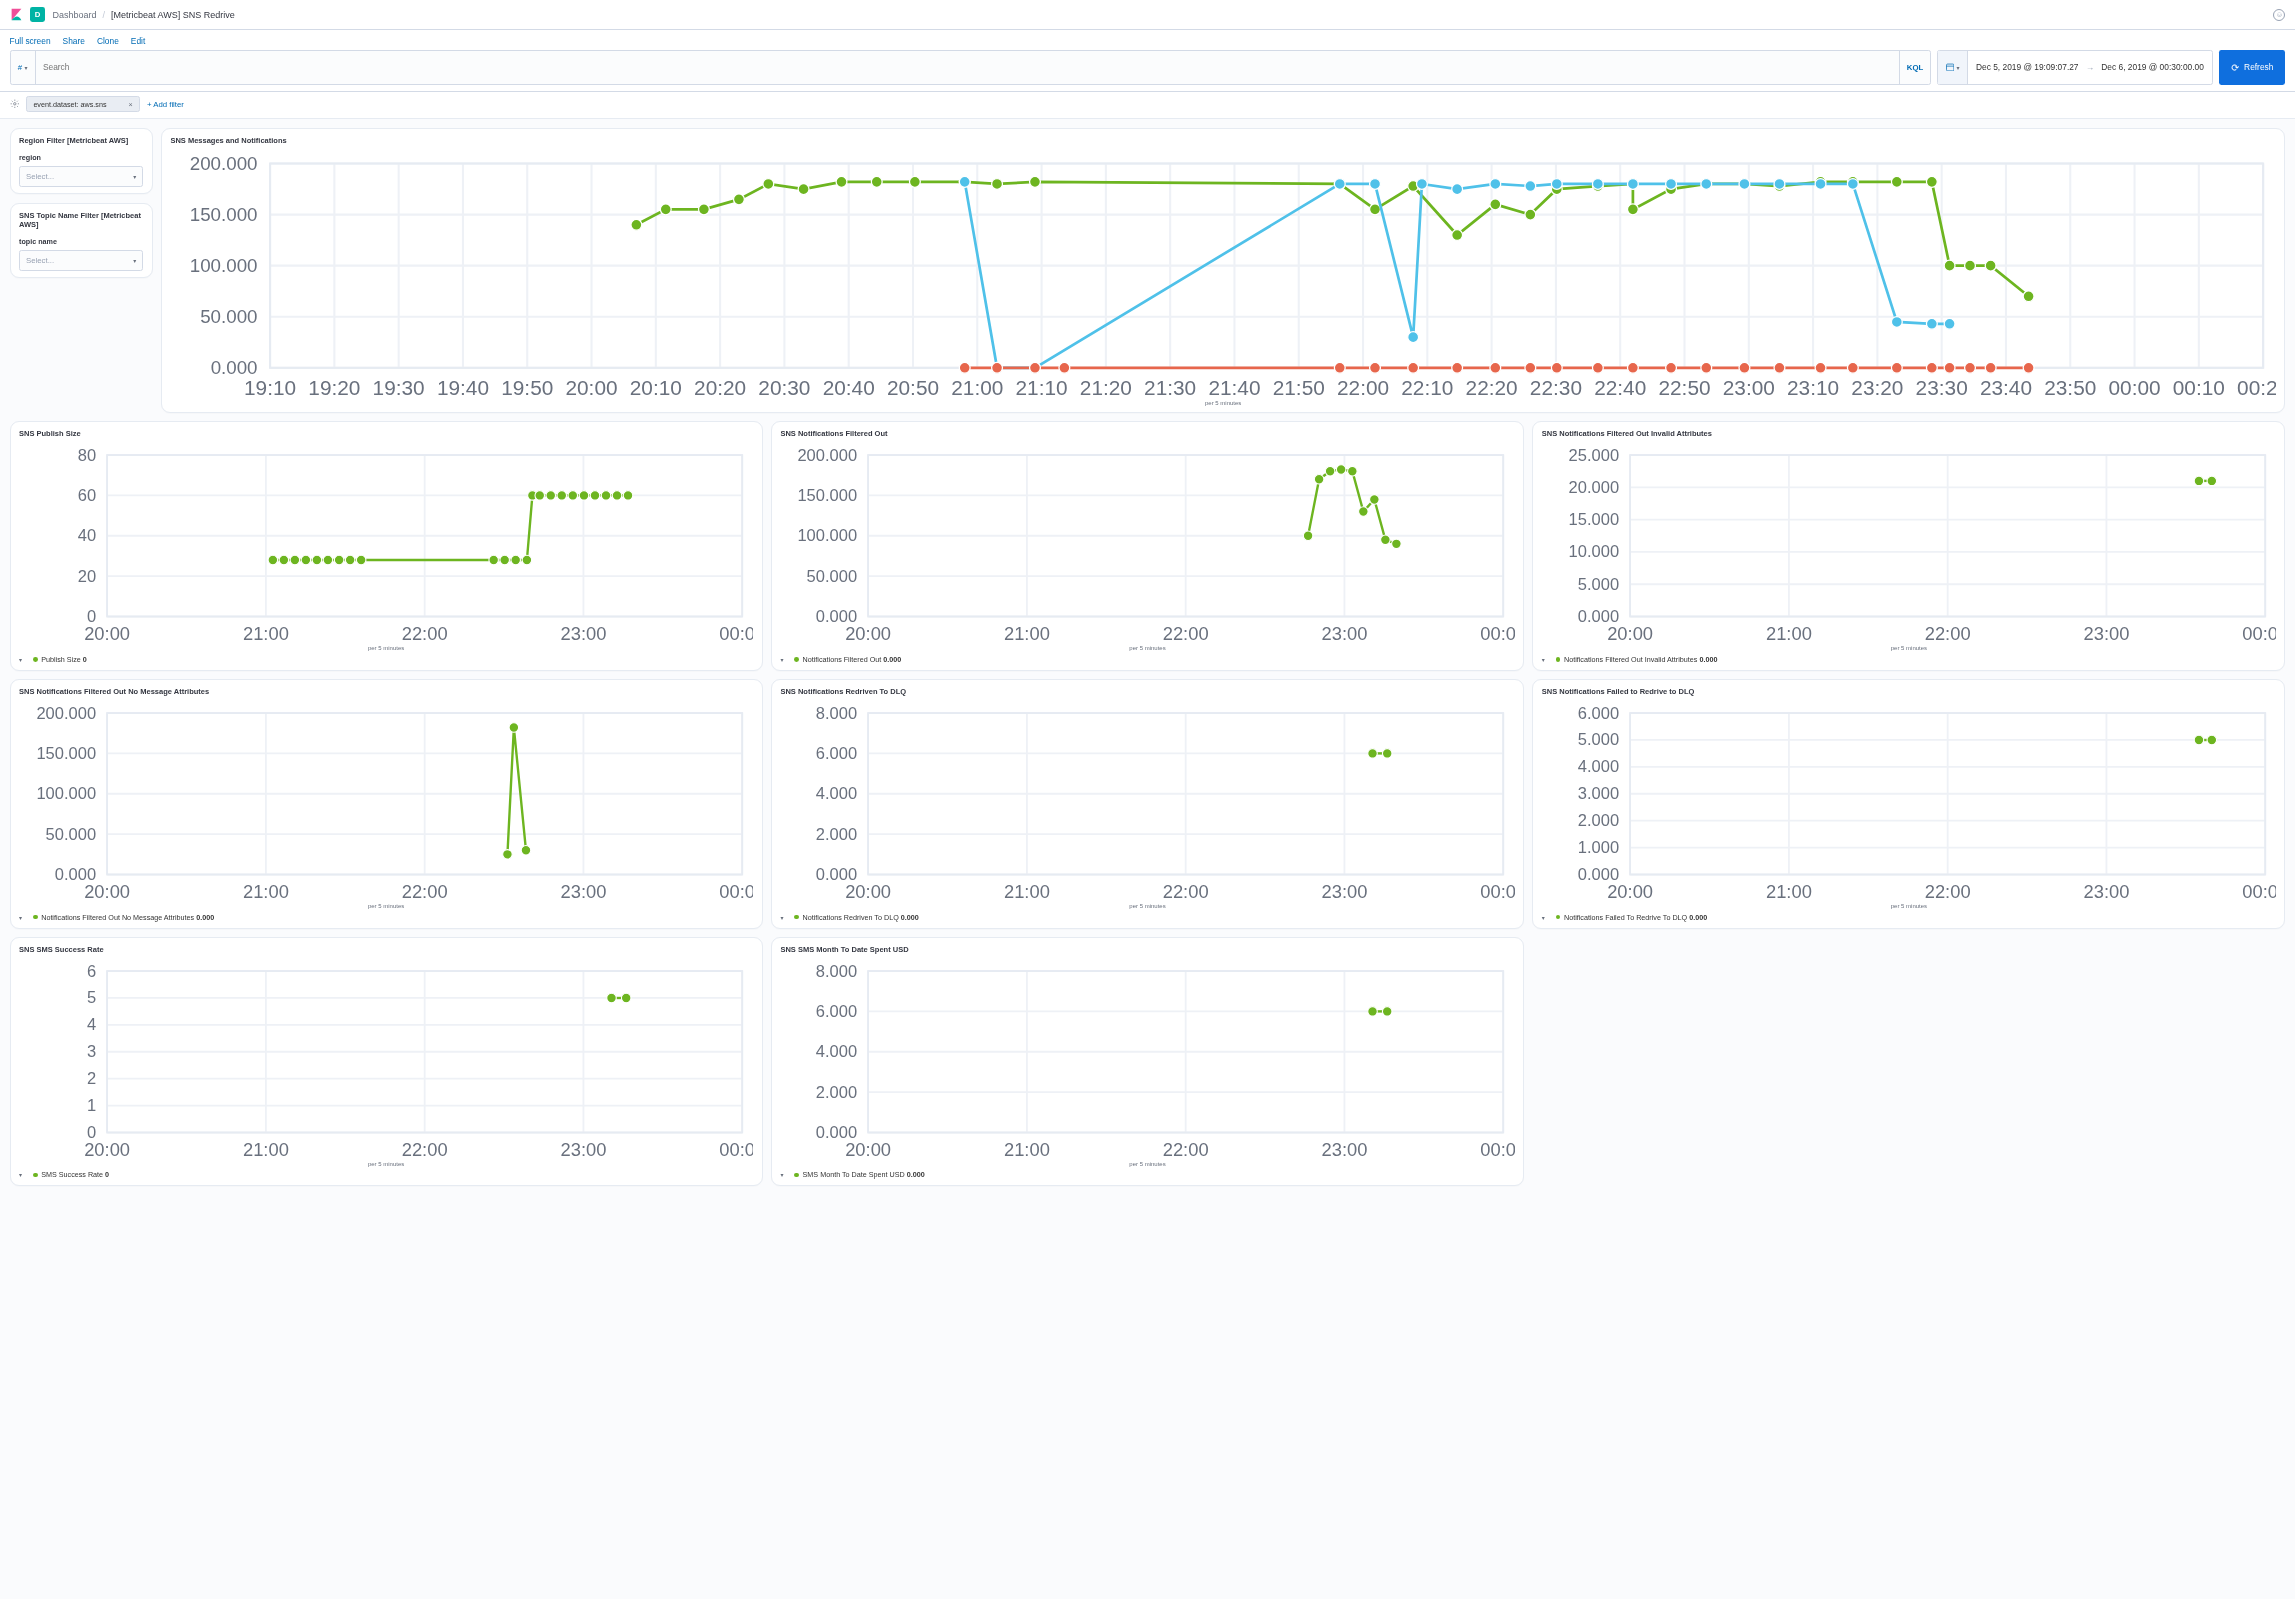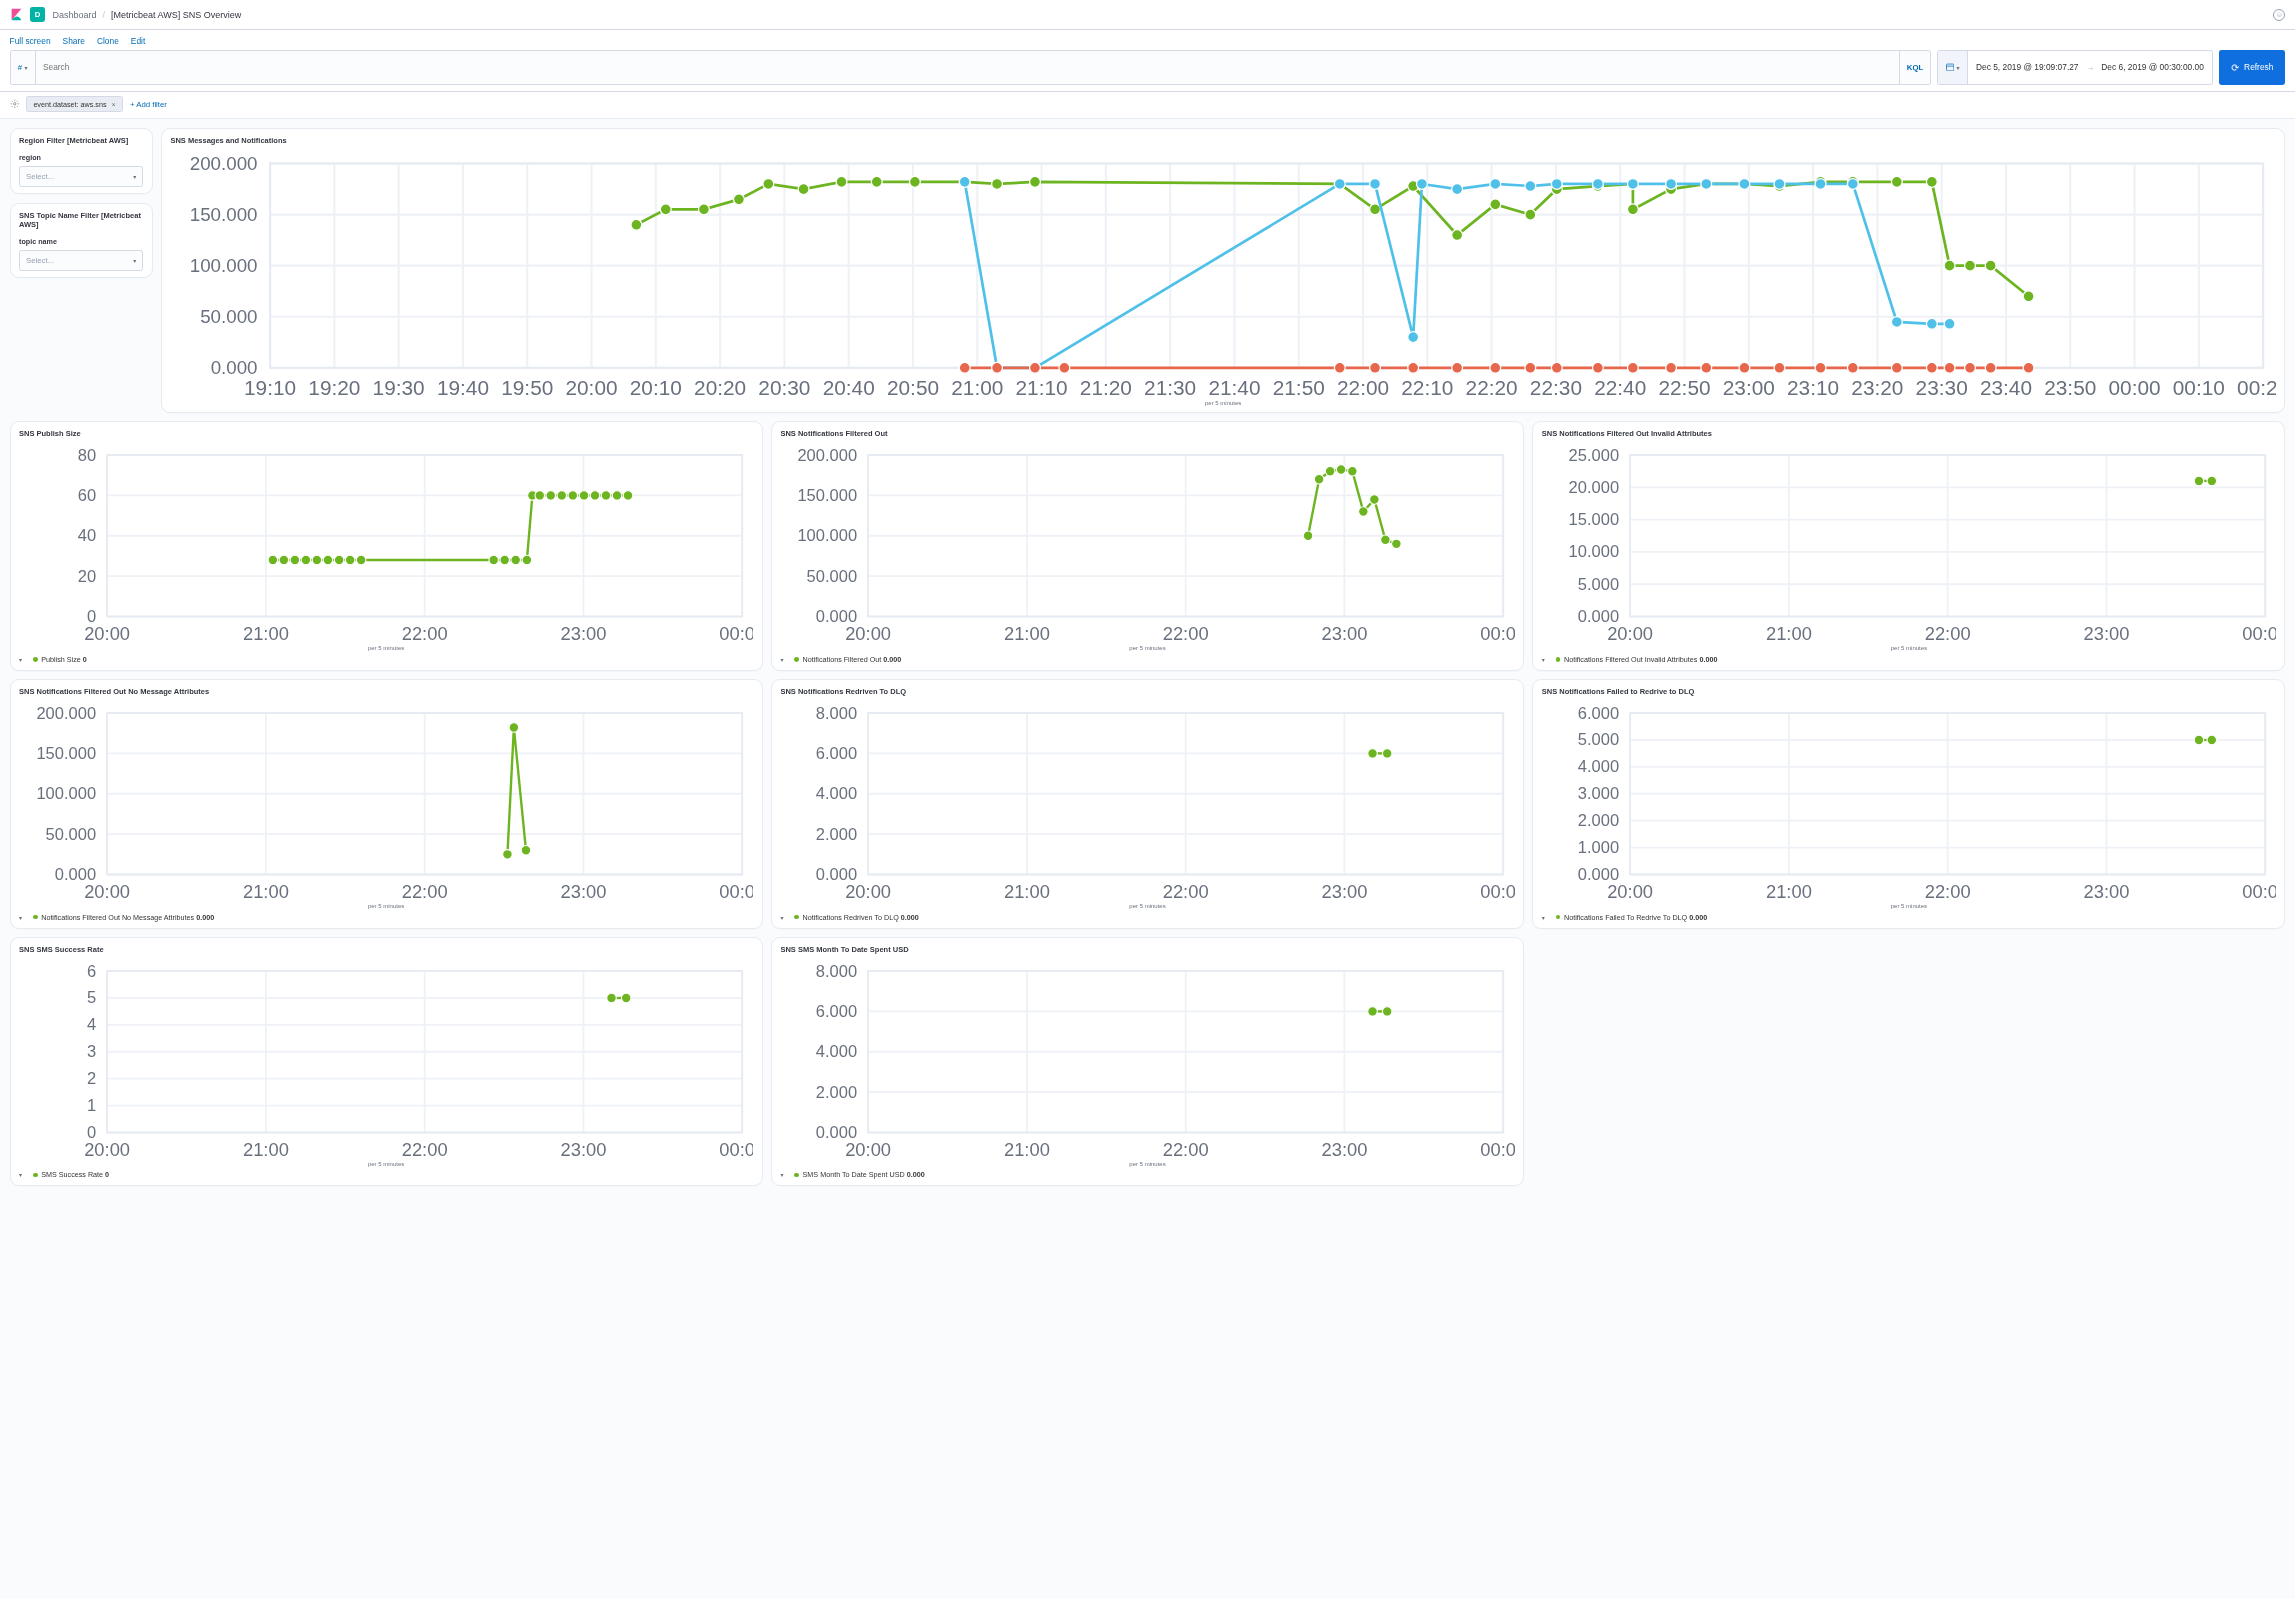--- a/index.html
+++ b/index.html
@@ -73,21 +73,21 @@
     padding:12px 12px; font-size:8.4px; font-weight:500; cursor:pointer; display:flex; align-items:center; gap:4.8px;
   }
   .refresh-btn::before { content:'⟳'; font-size:9.6px; }
   
   .filterbar {
     display:flex; align-items:center; gap:7.2px; padding:4.8px 9.6px 6px 9.6px; background:#fff;
     border-bottom:0.6px solid #e6ebf2;
   }
   .gear { width:9.6px; height:9.6px; color:#69707d; cursor:pointer; }
   .pill {
-    display:flex; align-items:flex-start; gap:5px; padding:2.4px 6px; border:0.6px solid var(--border);
+    display:flex; align-items:flex-start; gap:22px; padding:2.4px 6px; border:0.6px solid var(--border);
     border-radius:2.4px; background:#e9edf3; font-size:7.2px; color:#333;
   }
   .pill .x { color:#69707d; cursor:pointer; }
   .addfilter { color:var(--blue); cursor:pointer; }
   
   .body { padding:8.4px 9.6px 24px 9.6px; }
   .row { display:grid; gap:8.4px; }
   .row.r1 { grid-template-columns: 143px 1fr; margin-bottom:8.4px; }
   .row.r2 { grid-template-columns: 1fr 1fr 1fr; margin-bottom:8.4px; }
   .row.r3 { grid-template-columns: 1fr 1fr 1fr; margin-bottom:8.4px; }
@@ -135,21 +135,21 @@
   <div class="kibana-logo">
     <svg viewBox="0 0 32 32">
         <path d="M4 2 H28 L4 30 Z" fill="#f04e98"></path>
         <path d="M4 30 Q18 12 28 30 Z" fill="#00b3a4"></path>
       </svg>
   </div>
   <div class="app-icon">D</div>
   <div class="breadcrumbs">
     <span>Dashboard</span>
     <span class="sep">/</span>
-    <span class="bc-current">[Metricbeat AWS] SNS Overview</span>
+    <span class="bc-current">[Metricbeat AWS] SNS Redrive</span>
   </div>
   <div class="spacer"></div>
   <div class="feedback-icon">☺</div>
 </div>
 
 <div class="toolbar">
   <a>Full screen</a>
   <a>Share</a>
   <a>Clone</a>
   <a>Edit</a>

